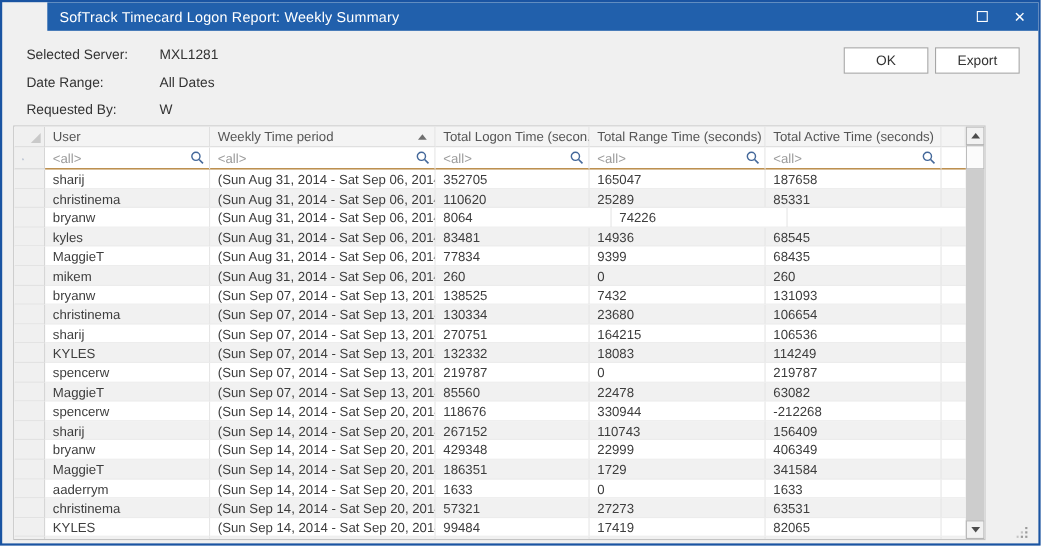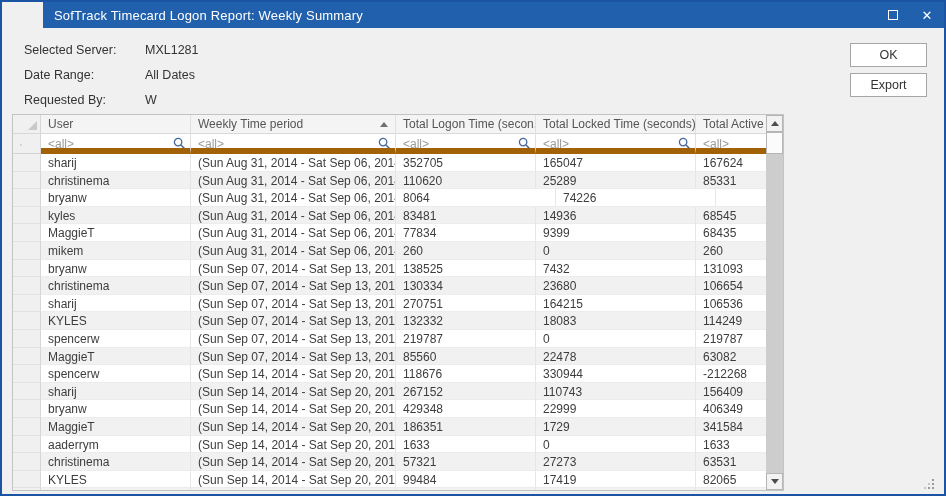--- a/index.html
+++ b/index.html
@@ -18,43 +18,43 @@
   .win-controls { display:flex; align-items:center; height:100%; }
   .win-btn { width:34px; height:100%; display:flex; align-items:center; justify-content:center; cursor:pointer; }
   .max-glyph { width:10px; height:10px; border:1px solid #ffffff; display:inline-block; }
   .close-glyph { font-size:13px; color:#ffffff; line-height:1; }
   
   .info { position:absolute; left:22px; top:41px; font-size:12.5px; color:#333333; }
   .info-row { display:flex; margin-bottom:11px; height:14px;gap:28px; }
   .info-label { width:93px; }
   .info-value { }
   
-  .actions { position:absolute; right:17px; top:41px; display:flex; flex-direction:column; gap:6px; }
+  .actions { position:absolute; right:17px; top:41px; display:flex; flex-direction:row; gap:6px; }
   .btn {
     width:77px; height:24px; background:#ffffff; border:1px solid #a6a6a6;
     font-family:"Liberation Sans", sans-serif; font-size:12.5px; color:#333333;
     display:flex; align-items:center; justify-content:center; cursor:pointer;
   }
   
   .grid {
-    position:absolute; left:10px; top:112px; width:772px; height:377px;
+    position:absolute; left:10px; top:112px; width:884px; height:377px;
     background:#ffffff; border:1px solid #c3c3c3;
     display:flex; font-size:12px; overflow:hidden;
   }
   .grid-main { flex:1; display:flex; flex-direction:column; overflow:hidden; }
   .hrow { display:flex; height:19px; flex:none; background:#f4f4f4; }
   .hcell {
     position:relative; border-right:1px solid #e0e0e0; border-bottom:1px solid #d8d8d8;
     color:#555555; padding:2px 0 0 7px; white-space:nowrap; overflow:hidden; cursor:pointer;
     background:#f4f4f4;
   }
   .frow { display:flex; height:20px; flex:none; }
   .fcell {
     position:relative; background:#ffffff; border-right:1px solid #e0e0e0;
-    border-bottom:6px solid #a16207; color:#9a9a9a; padding:3px 18px 0 7px;
+    border-bottom:1px solid #a16207; color:#9a9a9a; padding:3px 18px 0 7px;
     white-space:nowrap; overflow:hidden; cursor:text;
   }
   .mag { position:absolute; right:4px; top:3px; }
   .c-ind  { width:28px; flex:none; }
   .c-user { width:150px; flex:none; }
   .c-period { width:205px; flex:none; }
   .c-logon { width:140px; flex:none; }
   .c-locked { width:160px; flex:none; }
   .c-active { width:160px; flex:none; }
   .c-fill { flex:1; }
@@ -138,21 +138,21 @@
   <div class="grid">
     <div class="grid-main">
 
       <div class="hrow">
         <div class="hcell c-ind ind-h">
             <span class="corner-tri"></span>
           </div>
         <div class="hcell c-user">User</div>
         <div class="hcell c-period"><span>Weekly Time period</span><span class="sort-arrow"></span></div>
         <div class="hcell c-logon">Total Logon Time (secon...</div>
-        <div class="hcell c-locked">Total Locked Time (seconds)</div>
+        <div class="hcell c-locked">Total Range Time (seconds)</div>
         <div class="hcell c-active">Total Active Time (seconds)</div>
         <div class="hcell c-fill"></div>
       </div>
 
       <div class="frow">
         <div class="fcell c-ind ind-f">
           <svg width="14" height="14" viewBox="0 0 14 14">
               <circle cx="5.5" cy="5.5" r="4" fill="none" stroke="#44689a" stroke-width="1.4"></circle>
               <line x1="8.6" y1="8.6" x2="12.4" y2="12.4" stroke="#44689a" stroke-width="1.6"></line>
             </svg>
@@ -185,21 +185,21 @@
         <div class="fcell c-fill"></div>
       </div>
 
       <div class="rows">
           <div class="trow">
             <div class="c-ind"></div>
             <div class="cell c-user">sharij</div>
             <div class="cell c-period">(Sun Aug 31, 2014 - Sat Sep 06, 2014)</div>
             <div class="cell c-logon">352705</div>
             <div class="cell c-locked">165047</div>
-            <div class="cell c-active">167624</div>
+            <div class="cell c-active">187658</div>
             <div class="c-fill"></div>
           </div>
           <div class="trow alt">
             <div class="c-ind"></div>
             <div class="cell c-user">christinema</div>
             <div class="cell c-period">(Sun Aug 31, 2014 - Sat Sep 06, 2014)</div>
             <div class="cell c-logon">110620</div>
             <div class="cell c-locked">25289</div>
             <div class="cell c-active">85331</div>
             <div class="c-fill"></div>

